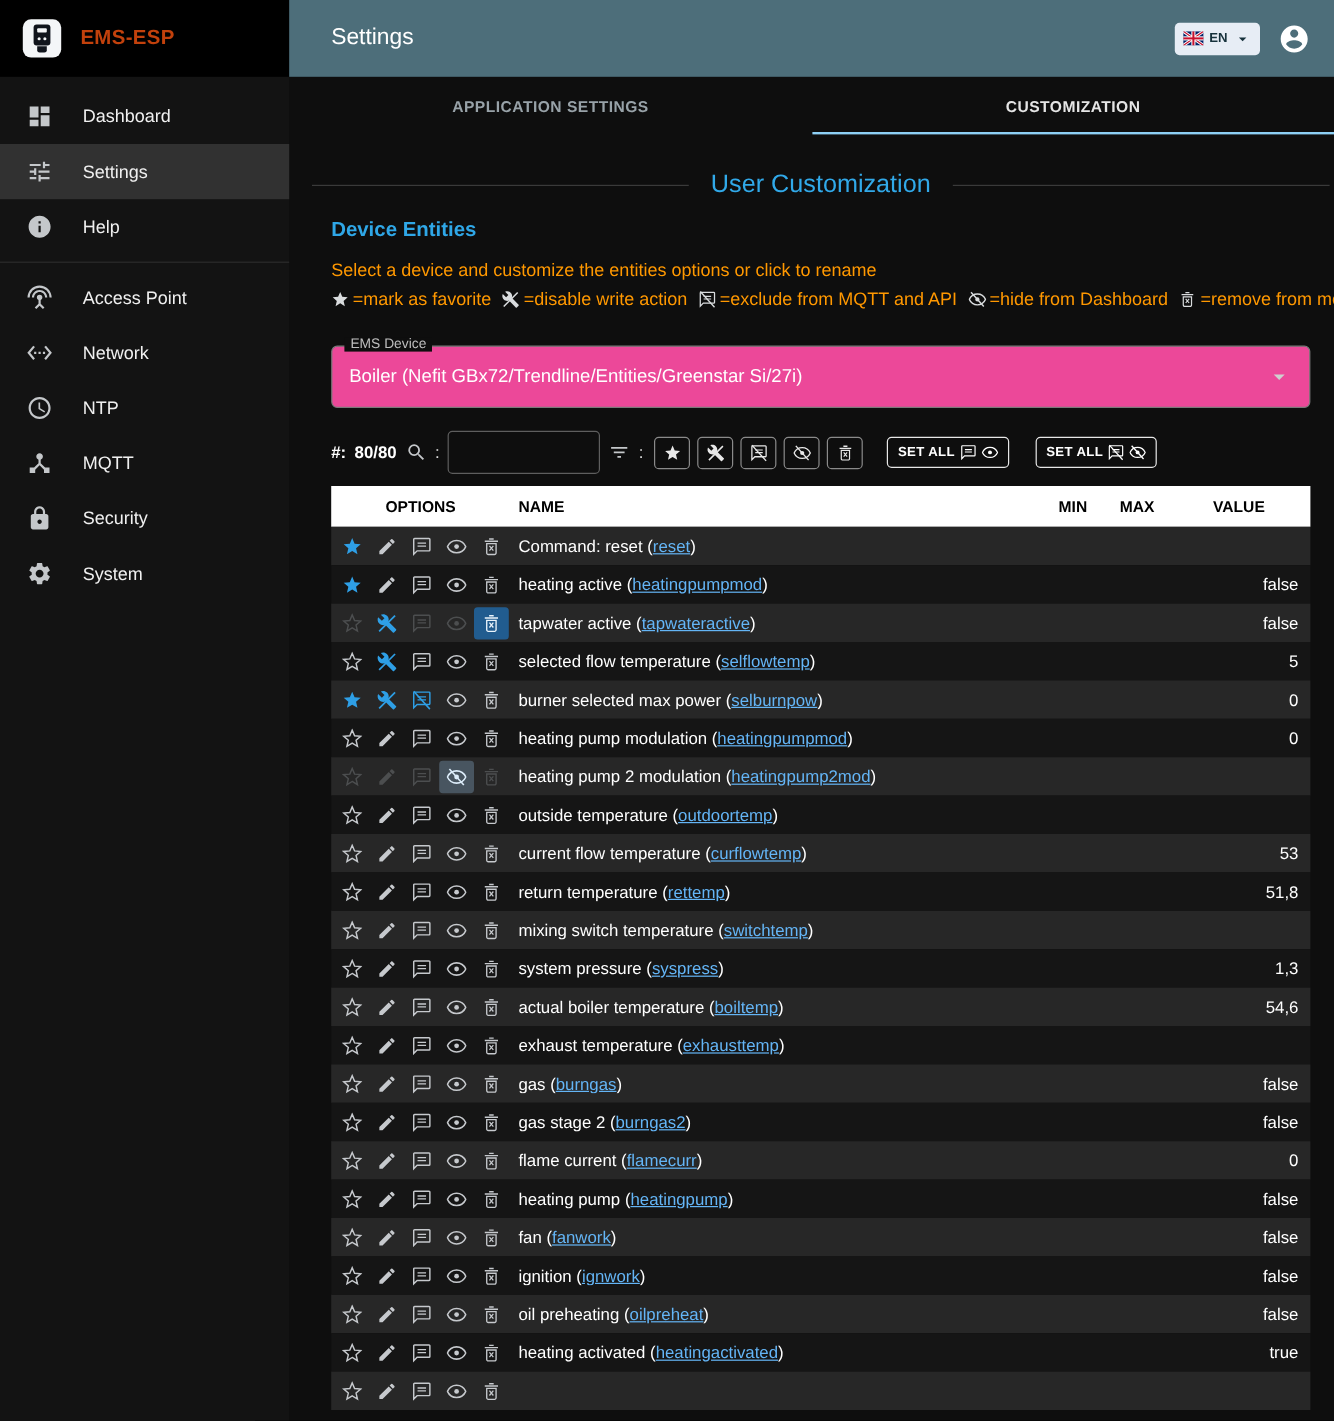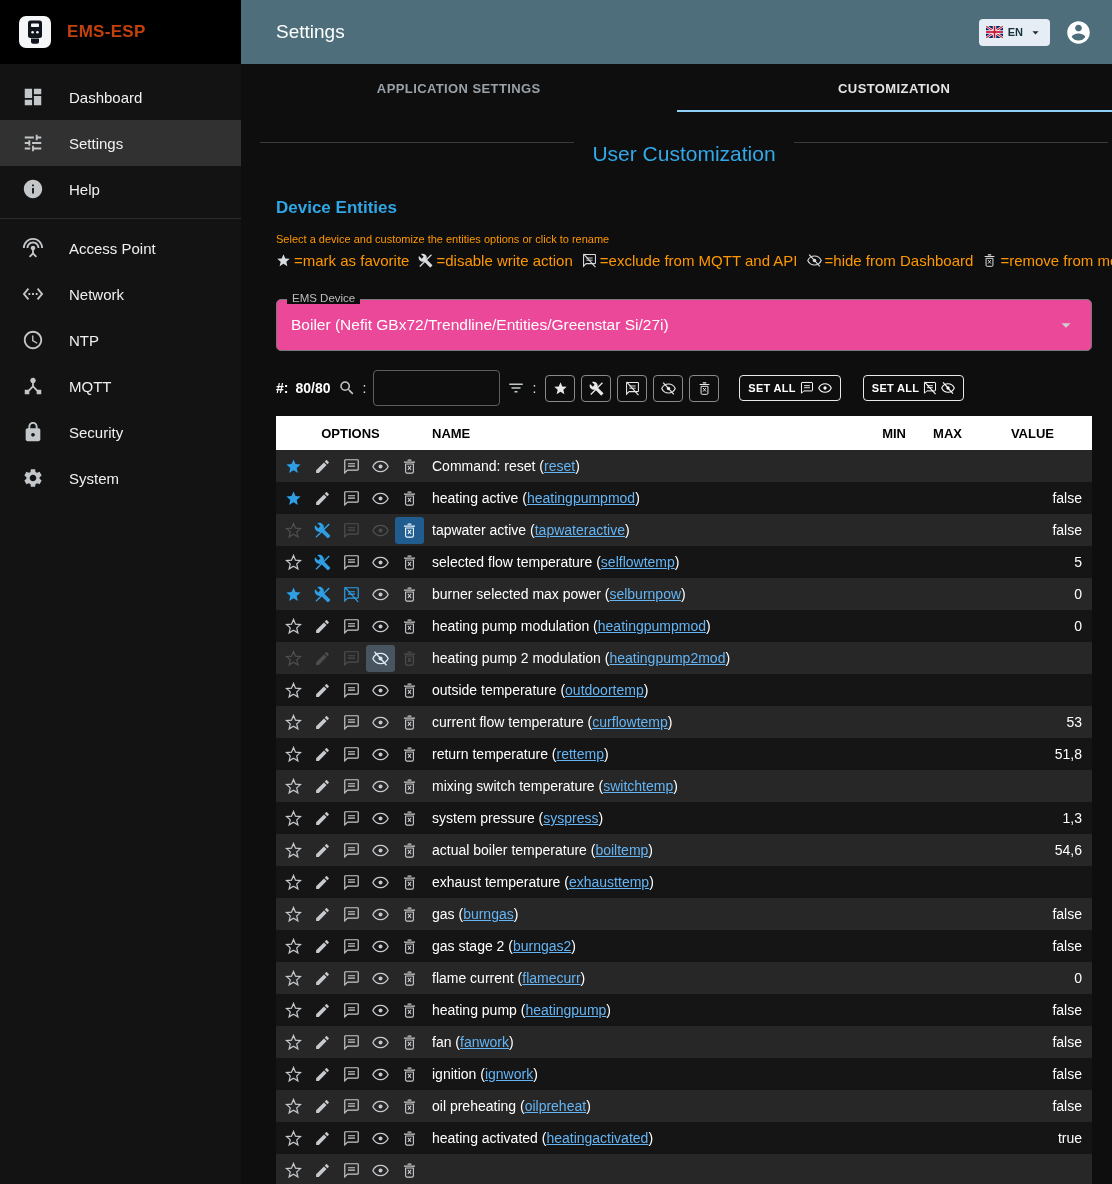--- a/index.html
+++ b/index.html
@@ -37,25 +37,25 @@
 
   
   .tabs{height:48px;flex:0 0 48px;display:flex}
   .tab{flex:1;display:flex;align-items:center;justify-content:center;font-size:13px;font-weight:bold;
        letter-spacing:.4px;color:#98a2a8;cursor:pointer;text-transform:uppercase;position:relative}
   .tab.active{color:#e5e5e5}
   .tab.active::after{content:'';position:absolute;left:0;right:0;bottom:0;height:2px;background:#8ed0f5}
 
   
   .content{flex:1;padding:0 20px 0 35px;overflow:hidden}
-  .title-row{display:flex;align-items:flex-start;gap:18px;margin:30px -16px 0}
+  .title-row{display:flex;align-items:center;gap:18px;margin:30px -16px 0}
   .title-row::before,.title-row::after{content:'';flex:1;height:1px;background:#3a3a3a}
   .page-title{color:#31a9e9;font-size:21px;white-space:nowrap}
-  .section-title{color:#2fa7e7;font-size:17px;font-weight:bold;margin-top:32px}
-  .hint{color:#ff9800;font-size:11px;margin-top:15px}
+  .section-title{color:#2fa7e7;font-size:17px;font-weight:bold;margin-top:16px}
+  .hint{color:#ff9800;font-size:15px;margin-top:15px}
   .legend{display:flex;align-items:center;gap:9px;margin-top:7px}
   .legend-item{display:inline-flex;align-items:center;gap:3px}
   .legend-ic{color:#d9dcde}
   .legend-ic svg{width:15px;height:15px}
   .legend-text{color:#ff9800;font-size:15px;white-space:nowrap}
 
   
   .select-field{position:relative;margin-top:30px;height:52px;border:1px solid #7a7a7a;border-radius:5px;
                 display:flex;align-items:center;padding:0 14px;cursor:pointer;background:#ec4899}
   .select-label{position:absolute;top:-8px;left:10px;background:#0e0e0e;padding:0 5px;font-size:11.5px;color:#bdbdbd}

